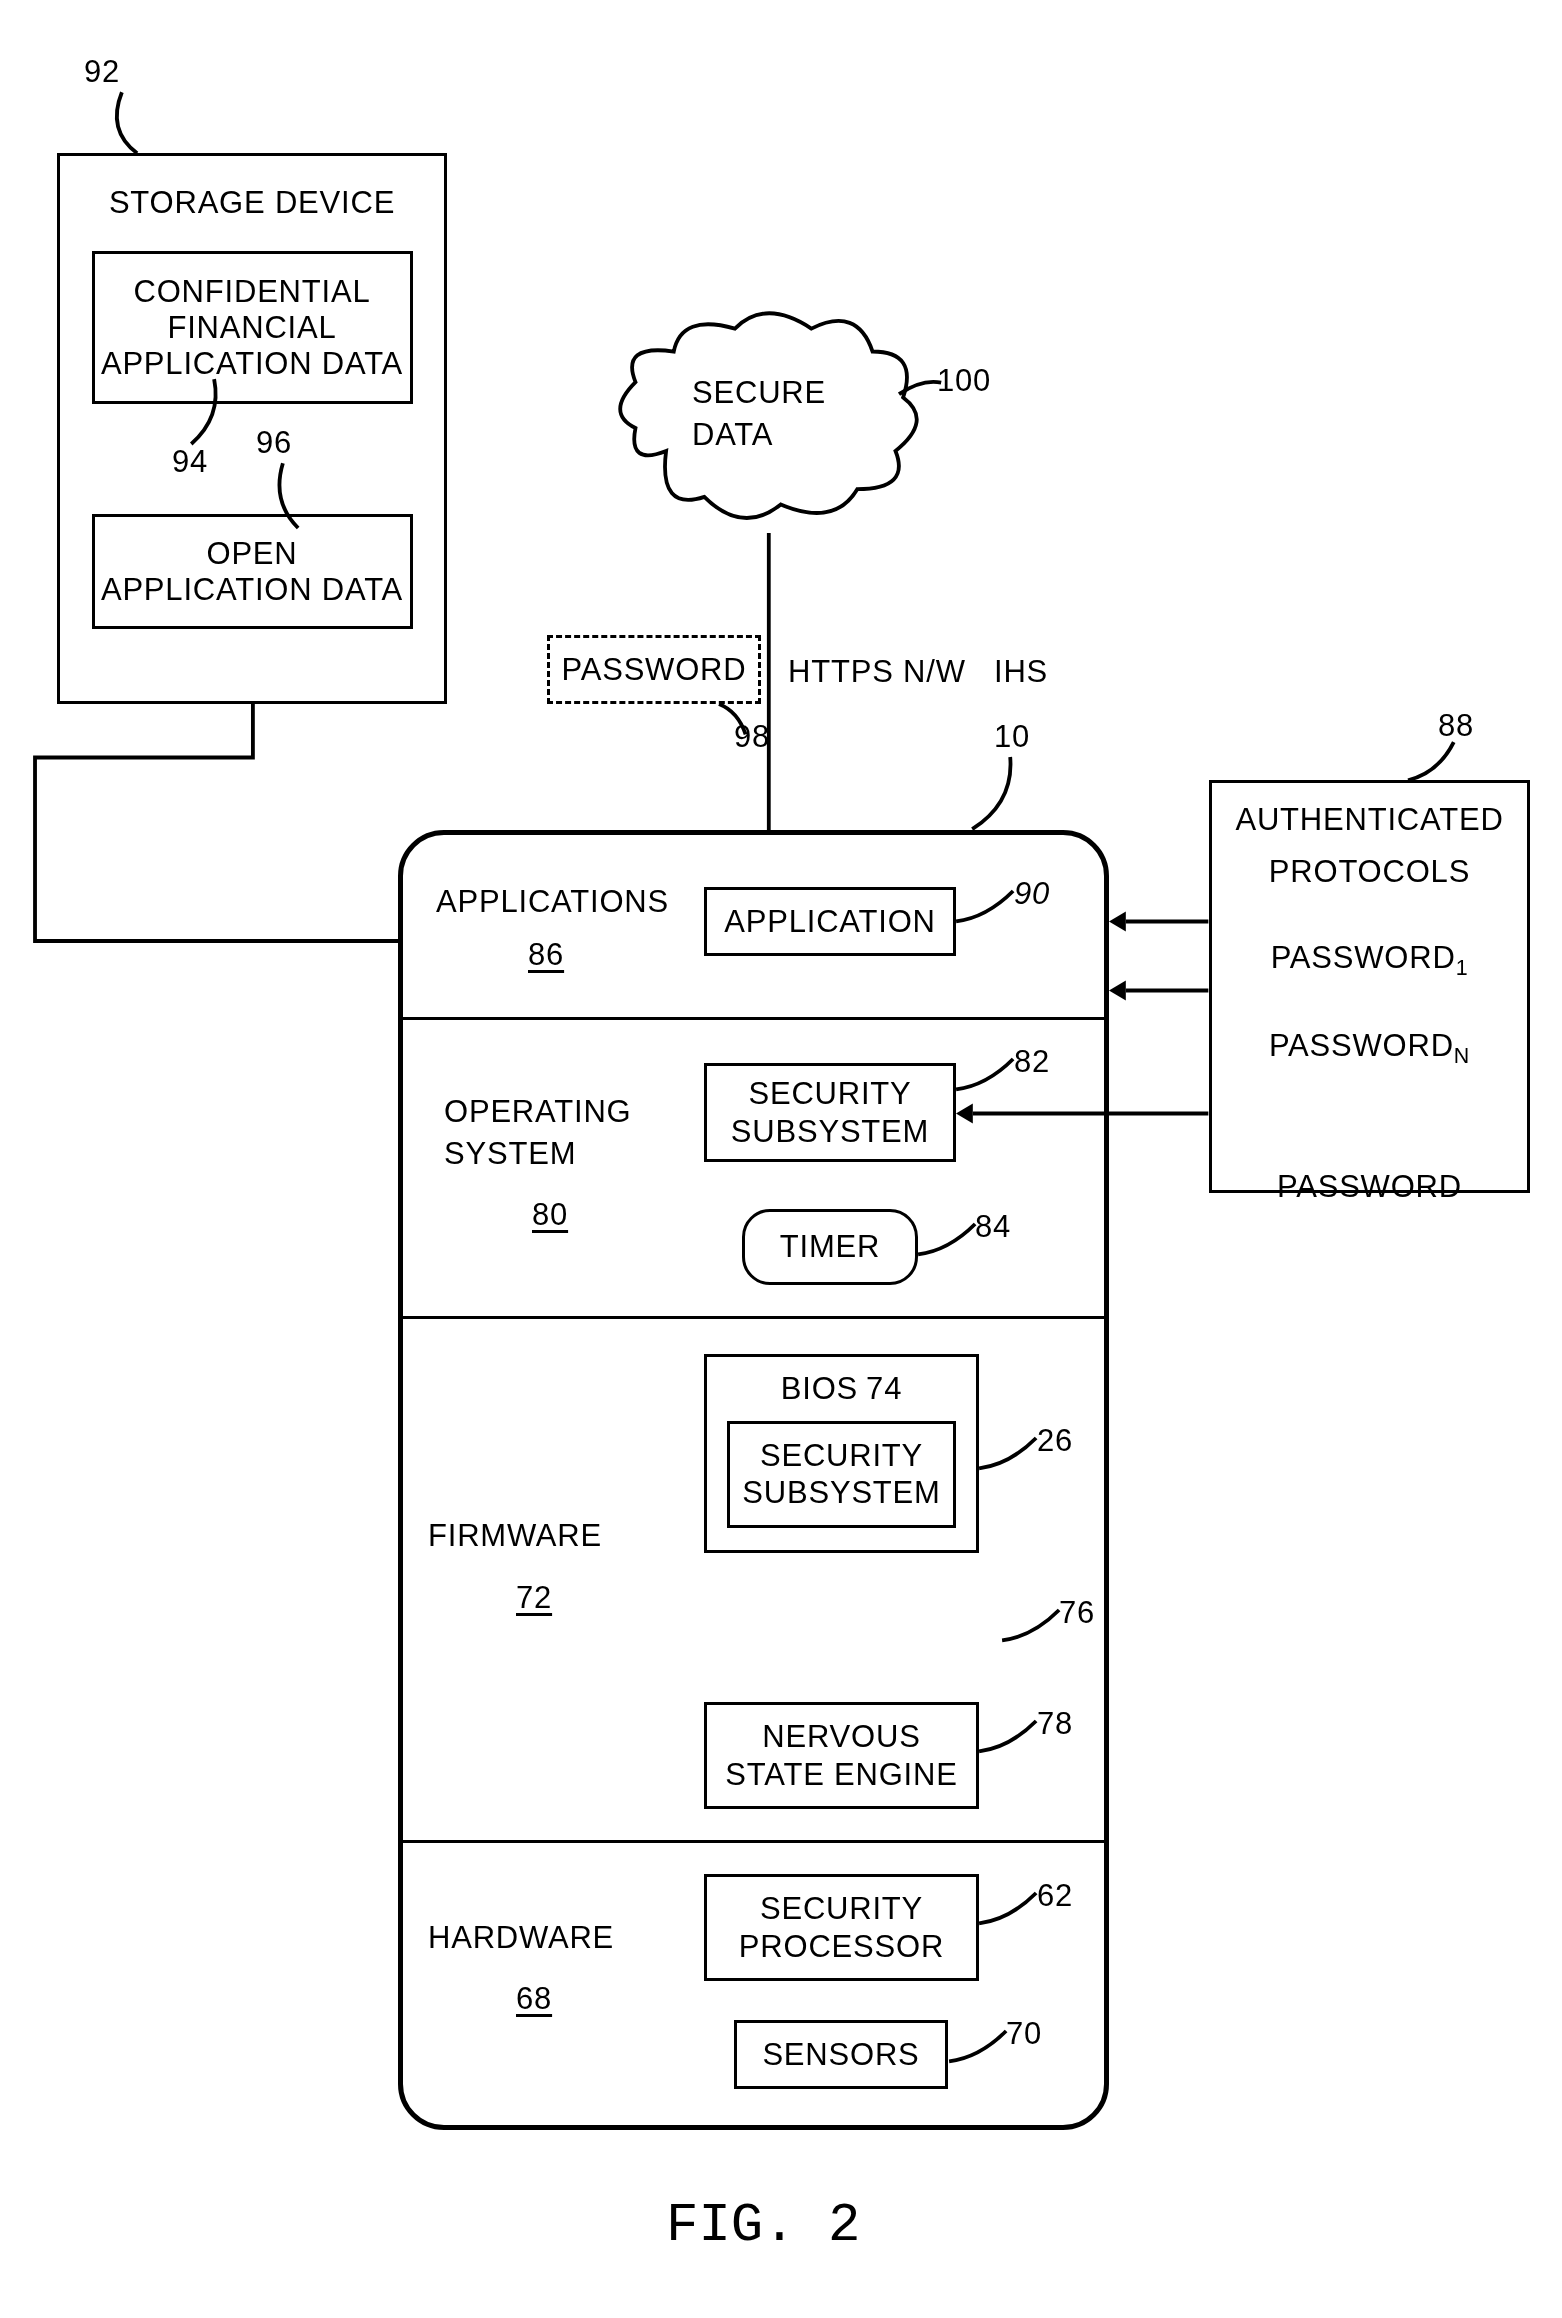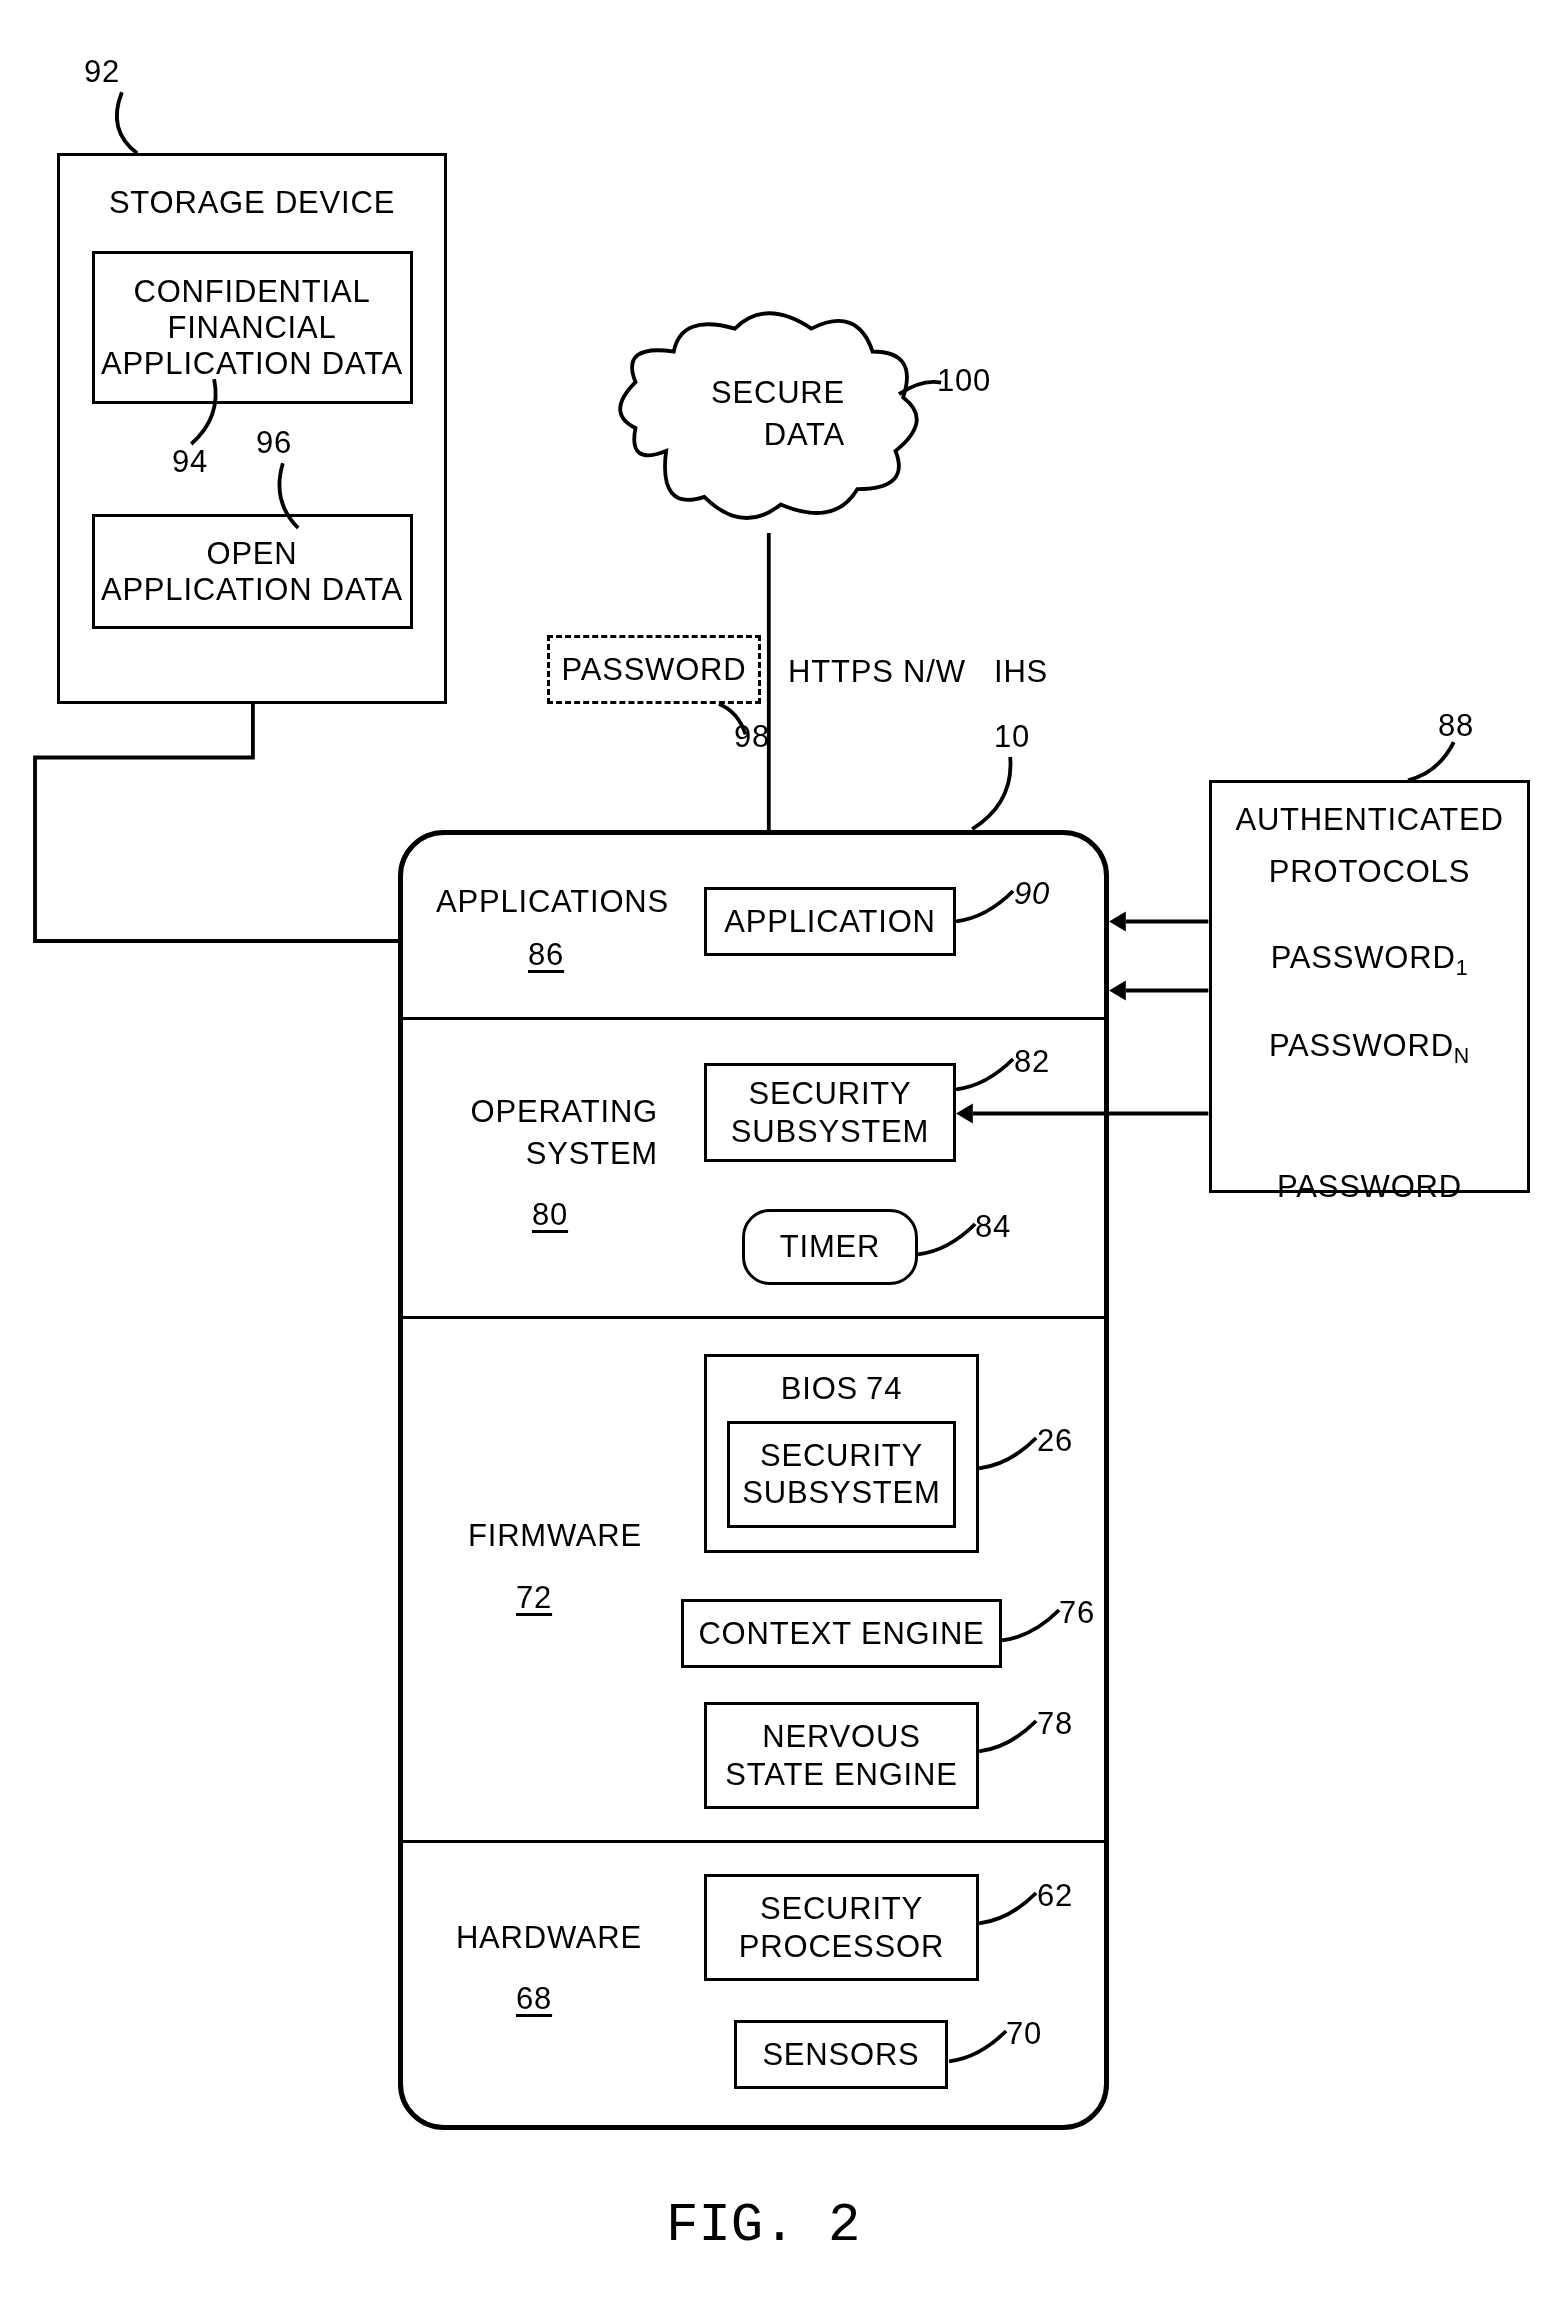--- a/index.html
+++ b/index.html
@@ -26,21 +26,21 @@
     align-items: center;
     font-size: 31px;
     letter-spacing: 0.8px;
   }
   .dashed {
     border-style: dashed;
   }
   .label {
     position: absolute;
     font-size: 31px;
-    text-align: right;
+    text-align: left;
     letter-spacing: 0.8px;
   }
   .underline {
     text-decoration: underline;
     text-underline-offset: 4.6px;
   }
   .fig-caption {
     position: absolute;
     font-family: Liberation Mono, monospace;
     font-size: 54px;
@@ -197,23 +197,20 @@
     <div class="box" style="position:relative; left:auto; top:auto; width:229px; height:107px; margin-top:13.8px; white-space:pre-line; line-height:1.2;">
       <div style="white-space:pre-line;">SECURITY
 SUBSYSTEM</div>
     </div>
   </div>
   <div class="label" style="left:1037px; top:1423px;">26</div>
   <svg class="wire" style="left:979px; top:1438px;" width="61" height="38" viewBox="0 0 80 50">
     <path d="M 0 40 Q 40 35 75 0"></path>
   </svg>
 
-  <div class="box" style="left:681px; top:1599px; width:321px; height:69px;">
-    <div>CONTEXT ENGINE</div>
-  </div>
   <div class="label" style="left:1059px; top:1595px;">76</div>
   <svg class="wire" style="left:1002px; top:1610px;" width="61" height="38" viewBox="0 0 80 50">
     <path d="M 0 40 Q 40 35 75 0"></path>
   </svg>
 
   <div class="box" style="left:704px; top:1702px; width:275px; height:107px; white-space:pre-line; line-height:1.2;">
     <div style="white-space:pre-line;">NERVOUS
 STATE ENGINE</div>
   </div>
   <div class="label" style="left:1037px; top:1706px;">78</div>

